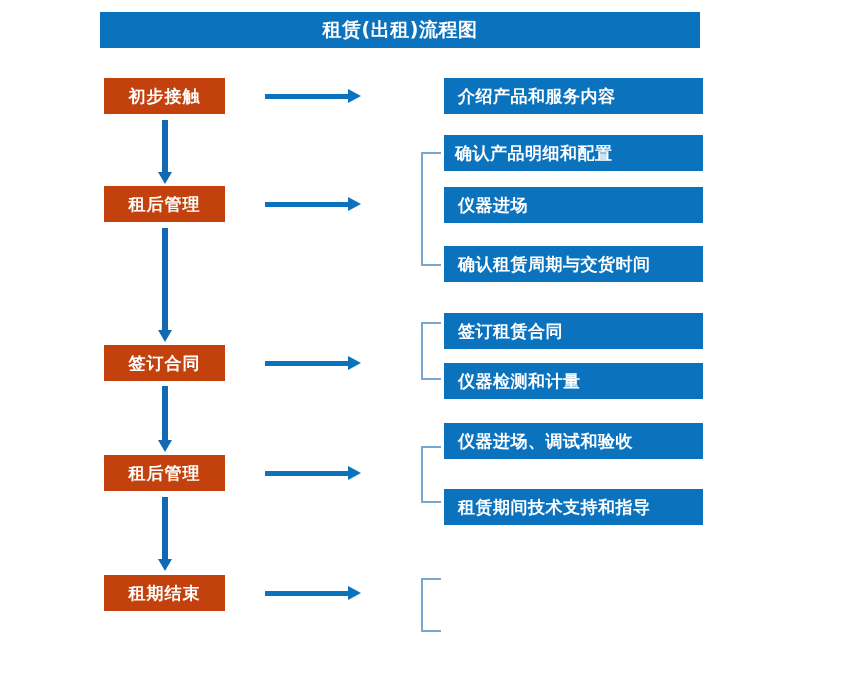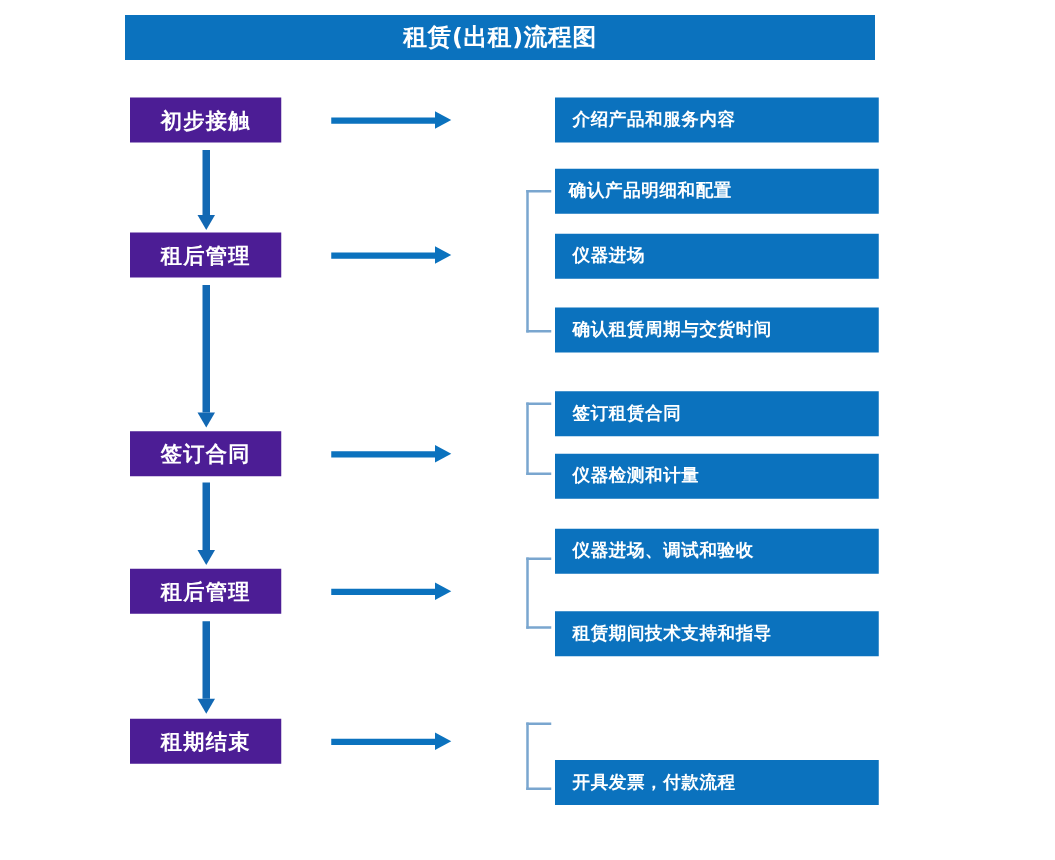--- a/index.html
+++ b/index.html
@@ -31,37 +31,37 @@
     display: flex;
     align-items: center;
     justify-content: center;
     letter-spacing: 0.5px;
   }
   .stage-box {
     position: absolute;
     left: 104px;
     width: 121px;
     height: 36px;
-    background: #4c1d95;
+    background: #c2410c;
     color: #ffffff;
     font-size: 17px;
     font-weight: bold;
     display: flex;
     align-items: center;
     justify-content: center;
     letter-spacing: 1px;
   }
   .detail-box {
     position: absolute;
     left: 444px;
     width: 259px;
     height: 36px;
     background: #0b72be;
     color: #ffffff;
-    font-size: 14px;
+    font-size: 17px;
     font-weight: bold;
     display: flex;
     align-items: center;
     padding-left: 14px;
     box-sizing: border-box;
     letter-spacing: 0.5px;
   }
   
   .h-arrow {
     position: absolute;
@@ -182,15 +182,14 @@
   <div class="detail-box" style="top:135px;padding-left:11px;">确认产品明细和配置</div>
   <div class="detail-box" style="top:187px;">仪器进场</div>
   <div class="detail-box" style="top:246px;">确认租赁周期与交货时间</div>
 
   <div class="detail-box" style="top:313px;">签订租赁合同</div>
   <div class="detail-box" style="top:363px;">仪器检测和计量</div>
 
   <div class="detail-box" style="top:423px;">仪器进场、调试和验收</div>
   <div class="detail-box" style="top:489px;">租赁期间技术支持和指导</div>
 
-  <div class="detail-box" style="top:608px;">开具发票，付款流程</div>
 
 </div>
 
 </body></html>

